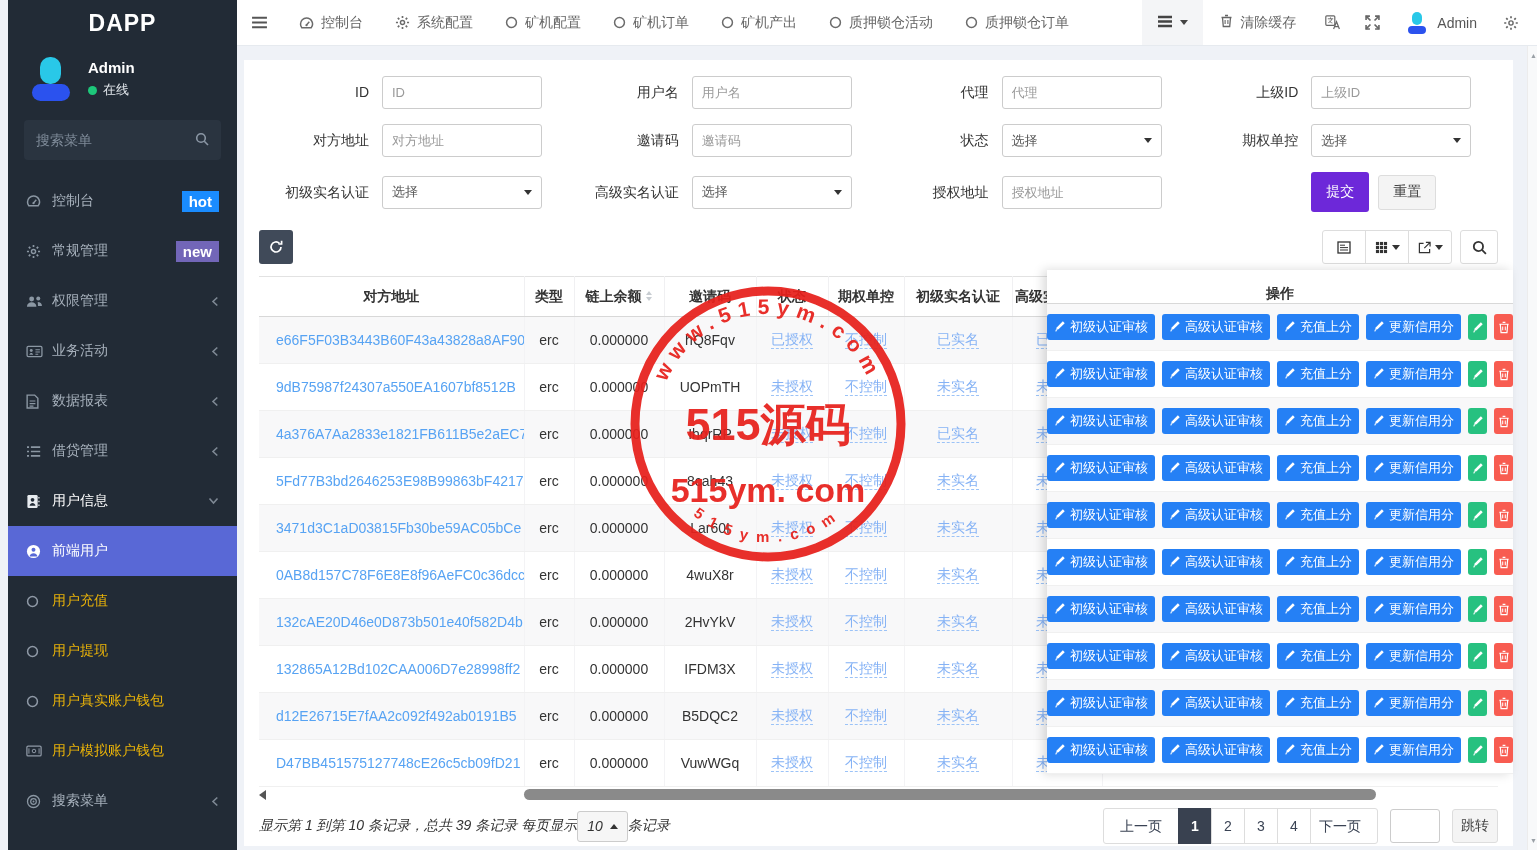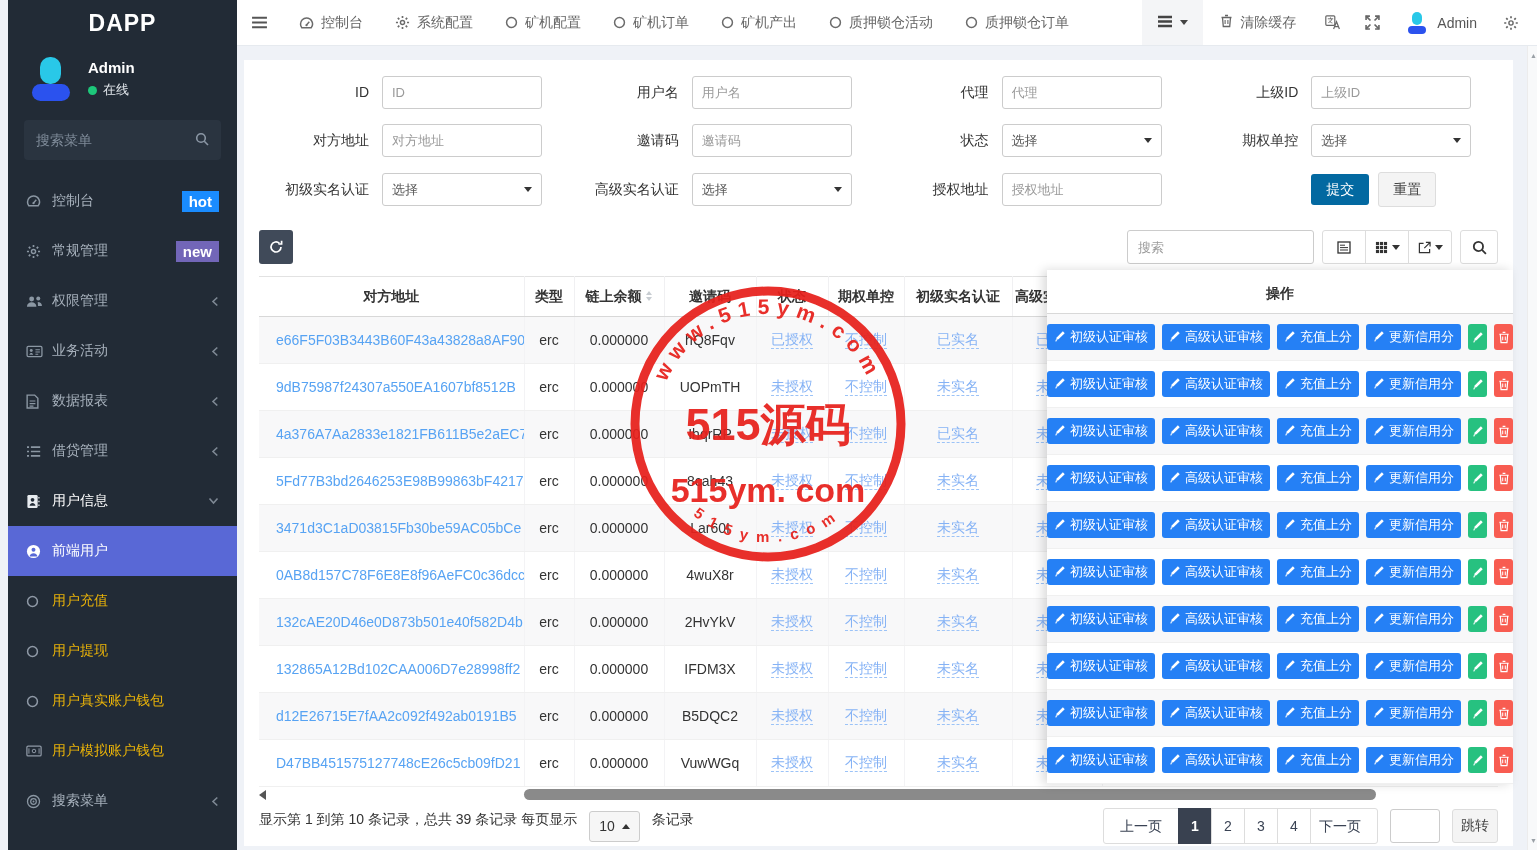--- a/index.html
+++ b/index.html
@@ -51,21 +51,21 @@
 
 
 .filters { position:absolute; top:16px; left:0; right:0; }
 .filter-row { display:flex; margin-bottom:15px; padding:0 15px; }
 .fgroup { flex:1; display:flex; align-items:center; }
 .flabel { width:110px; flex:0 0 110px; text-align:right; margin-right:13px; color:#333; line-height:33px; white-space:nowrap; }
 .finput { width:160px; height:33px; border:1px solid #ccc; border-radius:3px; padding:0 9px; font-size:13px; color:#333; outline:none; }
 .finput::placeholder { color:#9a9a9a; }
 .fselect { width:160px; height:33px; border:1px solid #ccc; border-radius:3px; padding:0 9px; display:flex; align-items:center; justify-content:space-between; color:#555; font-size:13px; cursor:pointer; background:#fff; }
 .fselect .caret-down { color:#333; }
-.btn-submit { background:#0369a1; color:#fff; border:none; width:58px; height:31px; border-radius:3px; font-size:14px; cursor:pointer; }
+.btn-submit { background:#6d28d9; color:#fff; border:none; width:58px; height:40px; border-radius:3px; font-size:14px; cursor:pointer; }
 .btn-reset { background:#f4f4f4; border:1px solid #ddd; color:#444; width:58px; height:35px; border-radius:3px; margin-left:9px; font-size:14px; cursor:pointer; }
 
 
 .toolbar { position:absolute; top:170px; left:15px; right:15px; display:flex; align-items:center; }
 .btn-refresh { width:34px; height:34px; background:#404a59; border:none; border-radius:3px; color:#fff; cursor:pointer; display:flex; align-items:center; justify-content:center; }
 .toolbar-right { margin-left:auto; display:flex; align-items:center; }
 .tb-search { width:187px; height:34px; border:1px solid #ccc; border-radius:3px; padding:0 10px; font-size:13px; outline:none; }
 .tb-search::placeholder { color:#9a9a9a; }
 .btn-grp { display:flex; margin-left:8px; }
 .btn-grp .tbtn { height:34px; min-width:44px; background:#fff; border:1px solid #ddd; color:#333; display:flex; align-items:center; justify-content:center; gap:4px; cursor:pointer; margin-left:-1px; }
@@ -81,37 +81,37 @@
 td { height:47px; text-align:center; font-size:14px; color:#333; border-bottom:1px solid #f0f0f0; border-right:1px solid #f3f3f5; white-space:nowrap; overflow:hidden; }
 td:last-child { border-right:none; }
 tr.odd td { background:#f8f8f9; }
 .addr-cell { text-align:left; padding-left:17px; }
 .addr-link { color:#57a3f3; text-decoration:none; cursor:pointer; }
 .dashed-link { color:#85b2f5; border-bottom:1px dashed #9cc3f7; padding-bottom:1px; cursor:pointer; }
 .sort-ic { vertical-align:-1px; margin-left:3px; }
 
 
 .action-overlay { position:absolute; top:210px; left:803px; width:466px; background:#fff; box-shadow:-4px 0 10px rgba(0,0,0,0.15); z-index:10; }
-.ao-header { height:44px; line-height:46px; text-align:center; font-weight:bold; font-size:14px; border-bottom:1px solid #d8d8d8; background:#fff; }
+.ao-header { height:34px; line-height:46px; text-align:center; font-weight:bold; font-size:14px; border-bottom:1px solid #d8d8d8; background:#fff; }
 .ao-row { height:47px; display:flex; align-items:center; justify-content:center; gap:7px; border-bottom:1px solid #f0f0f0; }
 .ao-row.odd { background:#f8f8f9; }
 .btn-act { background:#2580f5; color:#fff; border:none; border-radius:3px; height:26px; font-size:13px; padding:0 7px; display:flex; align-items:center; gap:4px; cursor:pointer; white-space:nowrap; }
 .btn-sq { width:26px; height:26px; border:none; border-radius:3px; color:#fff; display:flex; align-items:center; justify-content:center; cursor:pointer; }
 .btn-edit { background:#27c180; }
 .btn-del { background:#f85c51; }
 
 
 .hscroll { position:absolute; top:728px; left:15px; right:15px; height:13px; display:flex; align-items:center; }
 .hs-arrow { width:0; height:0; border-top:5px solid transparent; border-bottom:5px solid transparent; border-right:7px solid #555; margin-right:6px; cursor:pointer; }
 .hs-track { position:relative; flex:1; height:11px; }
 .hs-thumb { position:absolute; left:252px; width:852px; top:0; height:11px; background:#8a8a8a; border-radius:6px; cursor:pointer; }
 
 
 .tfooter { position:absolute; top:748px; left:15px; right:15px; display:flex; align-items:center; }
-.finfo { display:flex; align-items:flex-start; gap:12px; color:#333; }
+.finfo { display:flex; align-items:center; gap:0; color:#333;font-style:italic; }
 .psize { border:1px solid #ccc; background:#f6f6f6; border-radius:3px; height:31px; padding:0 9px; display:flex; align-items:center; gap:7px; color:#333; cursor:pointer; }
 .pager { margin-left:auto; display:flex; list-style:none; align-items:center; }
 .pager li { min-width:34px; height:36px; line-height:34px; border:1px solid #ddd; margin-left:-1px; text-align:center; color:#3a4354; padding:0 8px; cursor:pointer; background:#fff; }
 .pager li.pn { padding:0 16px; }
 .pager li.first { border-radius:3px 0 0 3px; margin-left:0; }
 .pager li.last { border-radius:0 3px 3px 0;padding-left:8px; }
 .pager li.active { background:#394150; border-color:#394150; color:#fff; font-weight:bold; }
 .jump-input { width:50px; height:34px; border:1px solid #ccc; border-radius:3px; margin:0 12px; outline:none; padding:0 6px; }
 .btn-jump { width:46px; height:34px; background:#f4f4f4; border:1px solid #ddd; border-radius:3px; color:#444; font-size:14px; cursor:pointer; }
 
@@ -496,21 +496,20 @@
       </div>
 
     <div class="toolbar">
       <button class="btn-refresh">
           <svg width="14" height="14" viewBox="0 0 14 14">
             <path d="M12 7a5 5 0 1 1-1.6-3.7" fill="none" stroke="currentColor" stroke-width="1.7"></path>
             <path d="M12.6 0.8v3.2H9.4" fill="none" stroke="currentColor" stroke-width="1.7"></path>
           </svg>
         </button>
       <div class="toolbar-right">
-        <input class="tb-search" placeholder="搜索" style="">
         <div class="btn-grp">
           <button class="tbtn">
               <svg width="14" height="13" viewBox="0 0 14 13">
                 <rect x="1" y="1" width="12" height="11" fill="none" stroke="currentColor" stroke-width="1.3"></rect>
                 <path d="M3 4.2h5M3 6.6h8M3 9h8" stroke="currentColor" stroke-width="1"></path>
               </svg>
             </button>
           <button class="tbtn">
               <svg width="13" height="13" viewBox="0 0 14 14">
                 <g fill="currentColor">

